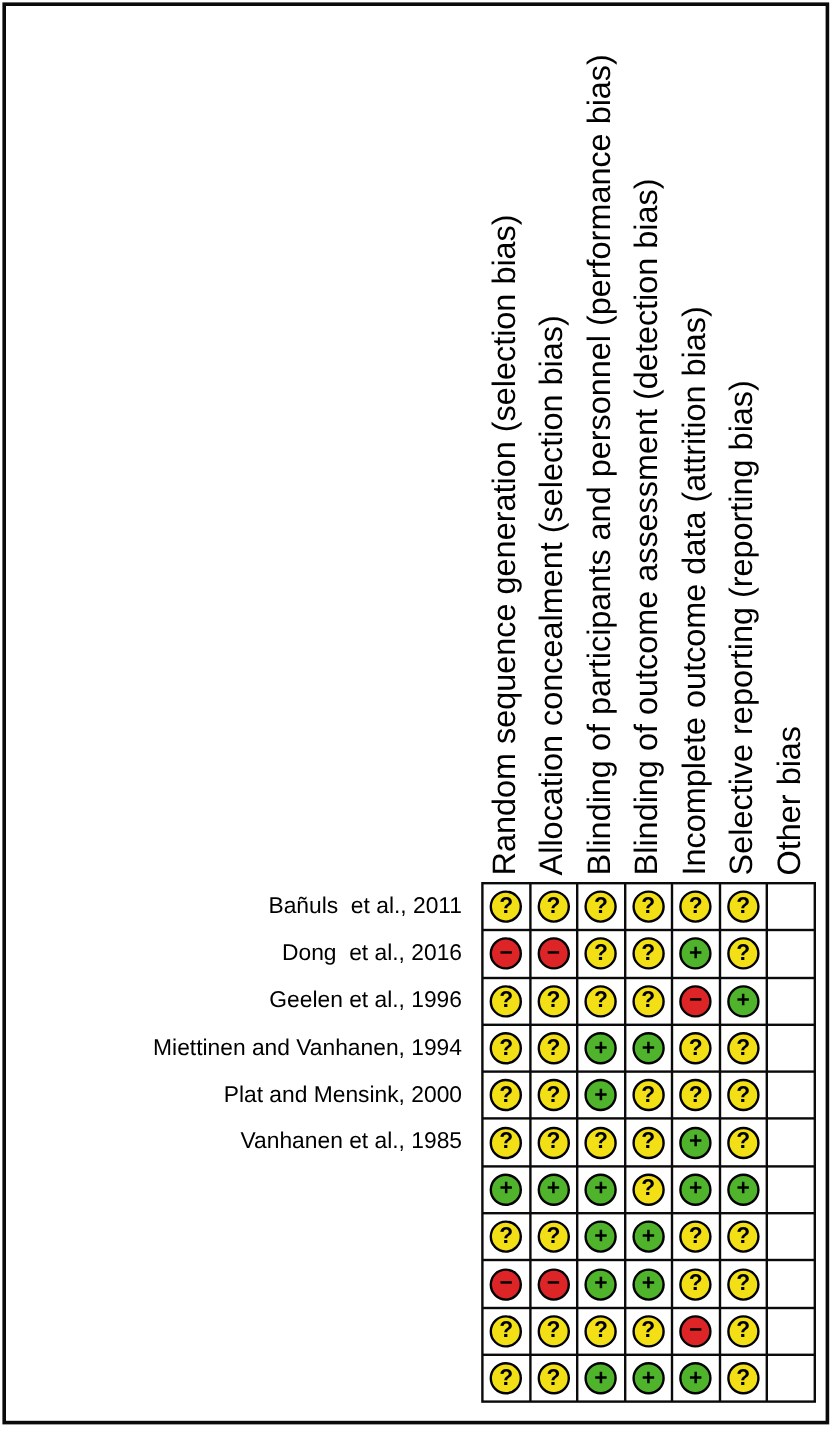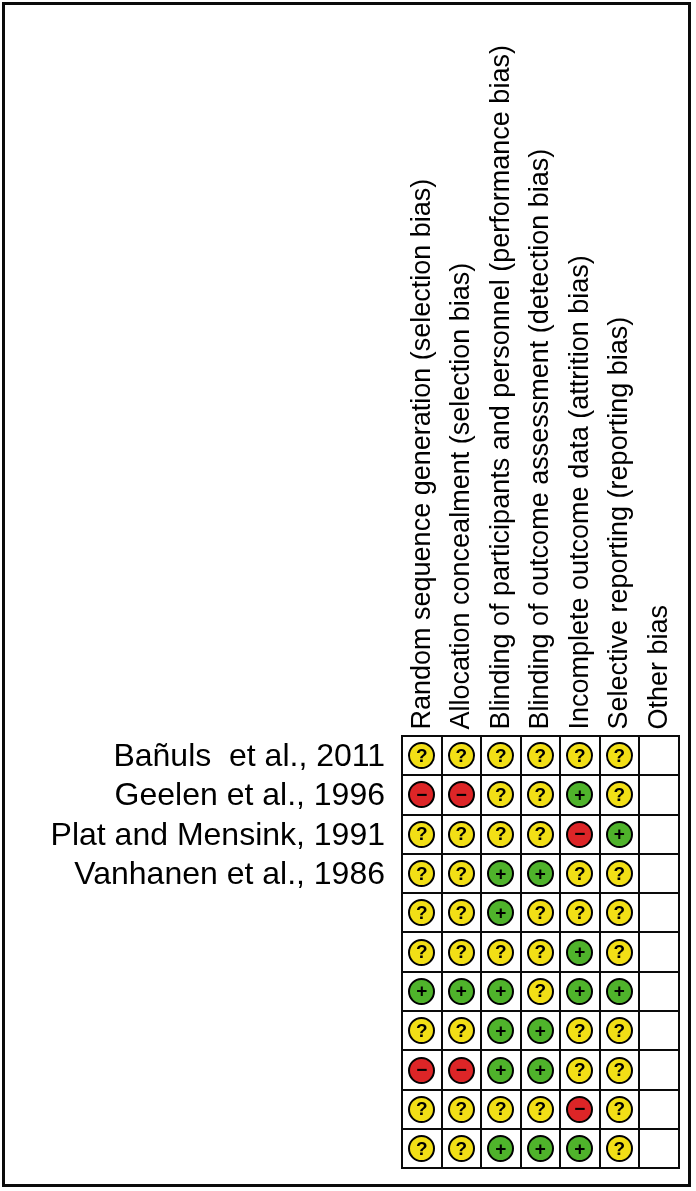--- a/index.html
+++ b/index.html
@@ -14,21 +14,21 @@
   
   .colhead{
     position:absolute;top:689.5px;height:39.5px;line-height:39.5px;
     font-size:27px;white-space:nowrap;
     transform:rotate(-90deg);transform-origin:0 100%;
   }
   
   #labels{position:absolute;left:0;top:736px;width:394px;}
   .studylabel{
     height:39.3px;display:flex;align-items:center;justify-content:flex-end;
-    padding-right:9px;font-size:32px;white-space:pre;
+    padding-right:9px;font-size:19px;white-space:pre;
   }
   
   #grid{
     position:absolute;left:401px;top:735px;
     background:#0a0a0a;display:grid;
     grid-template-columns:repeat(7,37.5px);grid-auto-rows:37.3px;
     gap:2px;padding:2px;
   }
   .cell{background:#fff;display:flex;align-items:center;justify-content:center;}
   .rob-circle{
@@ -47,23 +47,25 @@
       <div class="colhead" style="left: 440.5px;">Random sequence generation (selection bias)</div>
       <div class="colhead" style="left: 480px;">Allocation concealment (selection bias)</div>
       <div class="colhead" style="left: 519.5px;">Blinding of participants and personnel (performance bias)</div>
       <div class="colhead" style="left: 559px;">Blinding of outcome assessment (detection bias)</div>
       <div class="colhead" style="left: 598.5px;">Incomplete outcome data (attrition bias)</div>
       <div class="colhead" style="left: 638px;">Selective reporting (reporting bias)</div>
       <div class="colhead" style="left: 677.5px;">Other bias</div>
     </div>
   <div id="labels">
       <div class="studylabel">Bañuls  et al., 2011</div>
+      <div class="studylabel">Dong  et al., 2016</div>
       <div class="studylabel">Geelen et al., 1996</div>
-      <div class="studylabel">Plat and Mensink, 1991</div>
-      <div class="studylabel">Vanhanen et al., 1986</div>
+      <div class="studylabel">Miettinen and Vanhanen, 1994</div>
+      <div class="studylabel">Plat and Mensink, 2000</div>
+      <div class="studylabel">Vanhanen et al., 1985</div>
     </div>
   <div id="grid">
       <div class="cell">
         <div class="rob-circle" style="background: rgb(242, 223, 22); color: rgb(0, 0, 0);">?</div>
       </div>
       <div class="cell">
         <div class="rob-circle" style="background: rgb(242, 223, 22); color: rgb(0, 0, 0);">?</div>
       </div>
       <div class="cell">
         <div class="rob-circle" style="background: rgb(242, 223, 22); color: rgb(0, 0, 0);">?</div>

